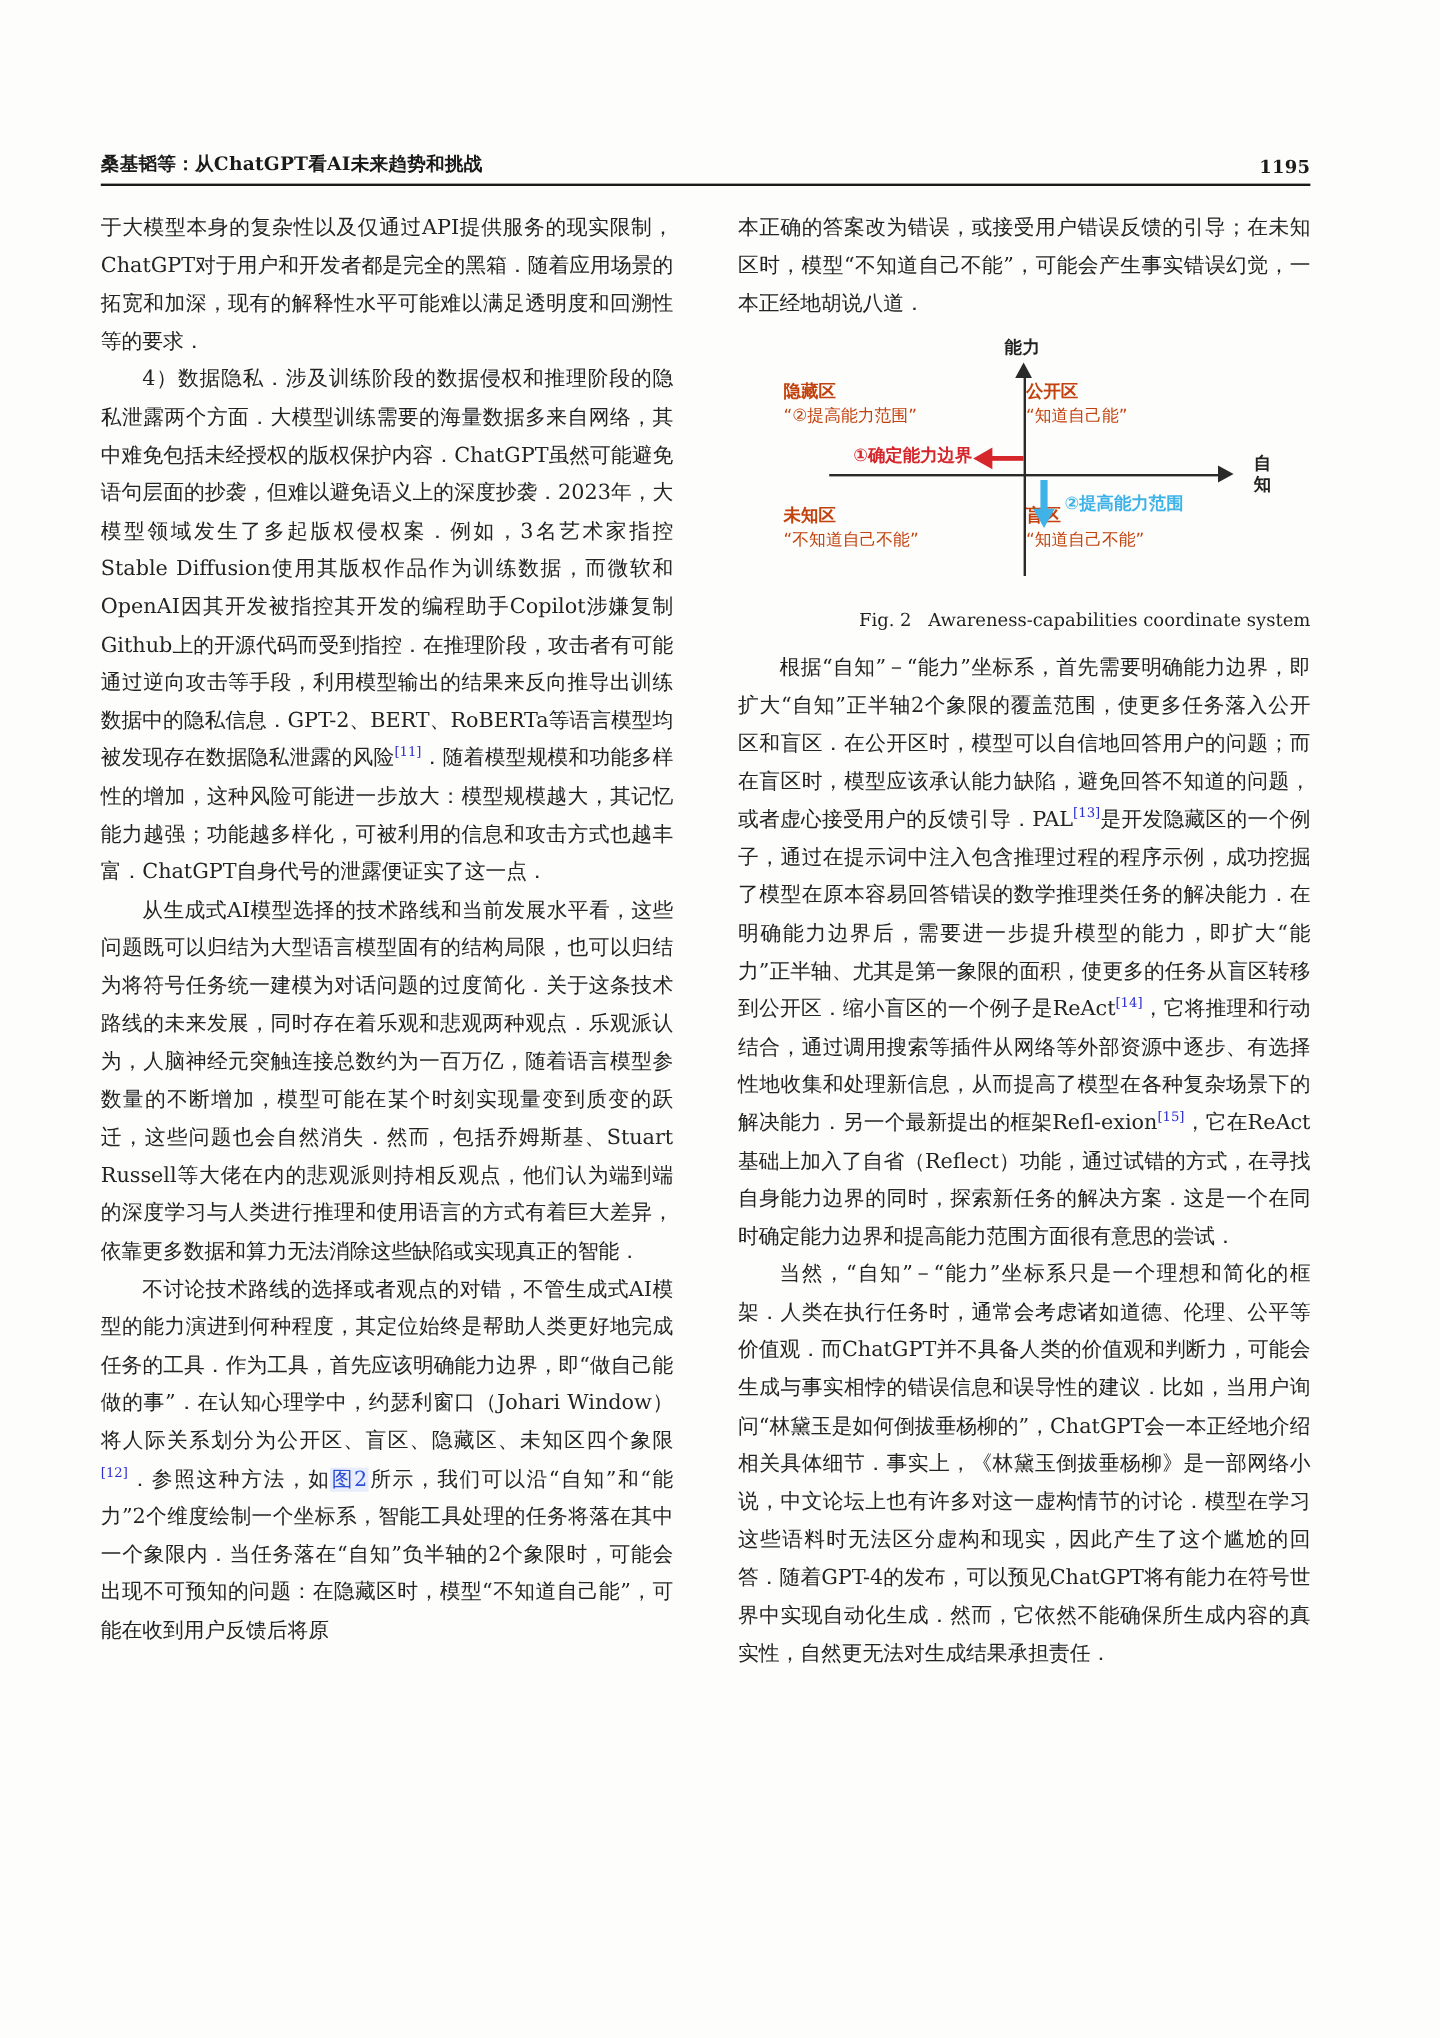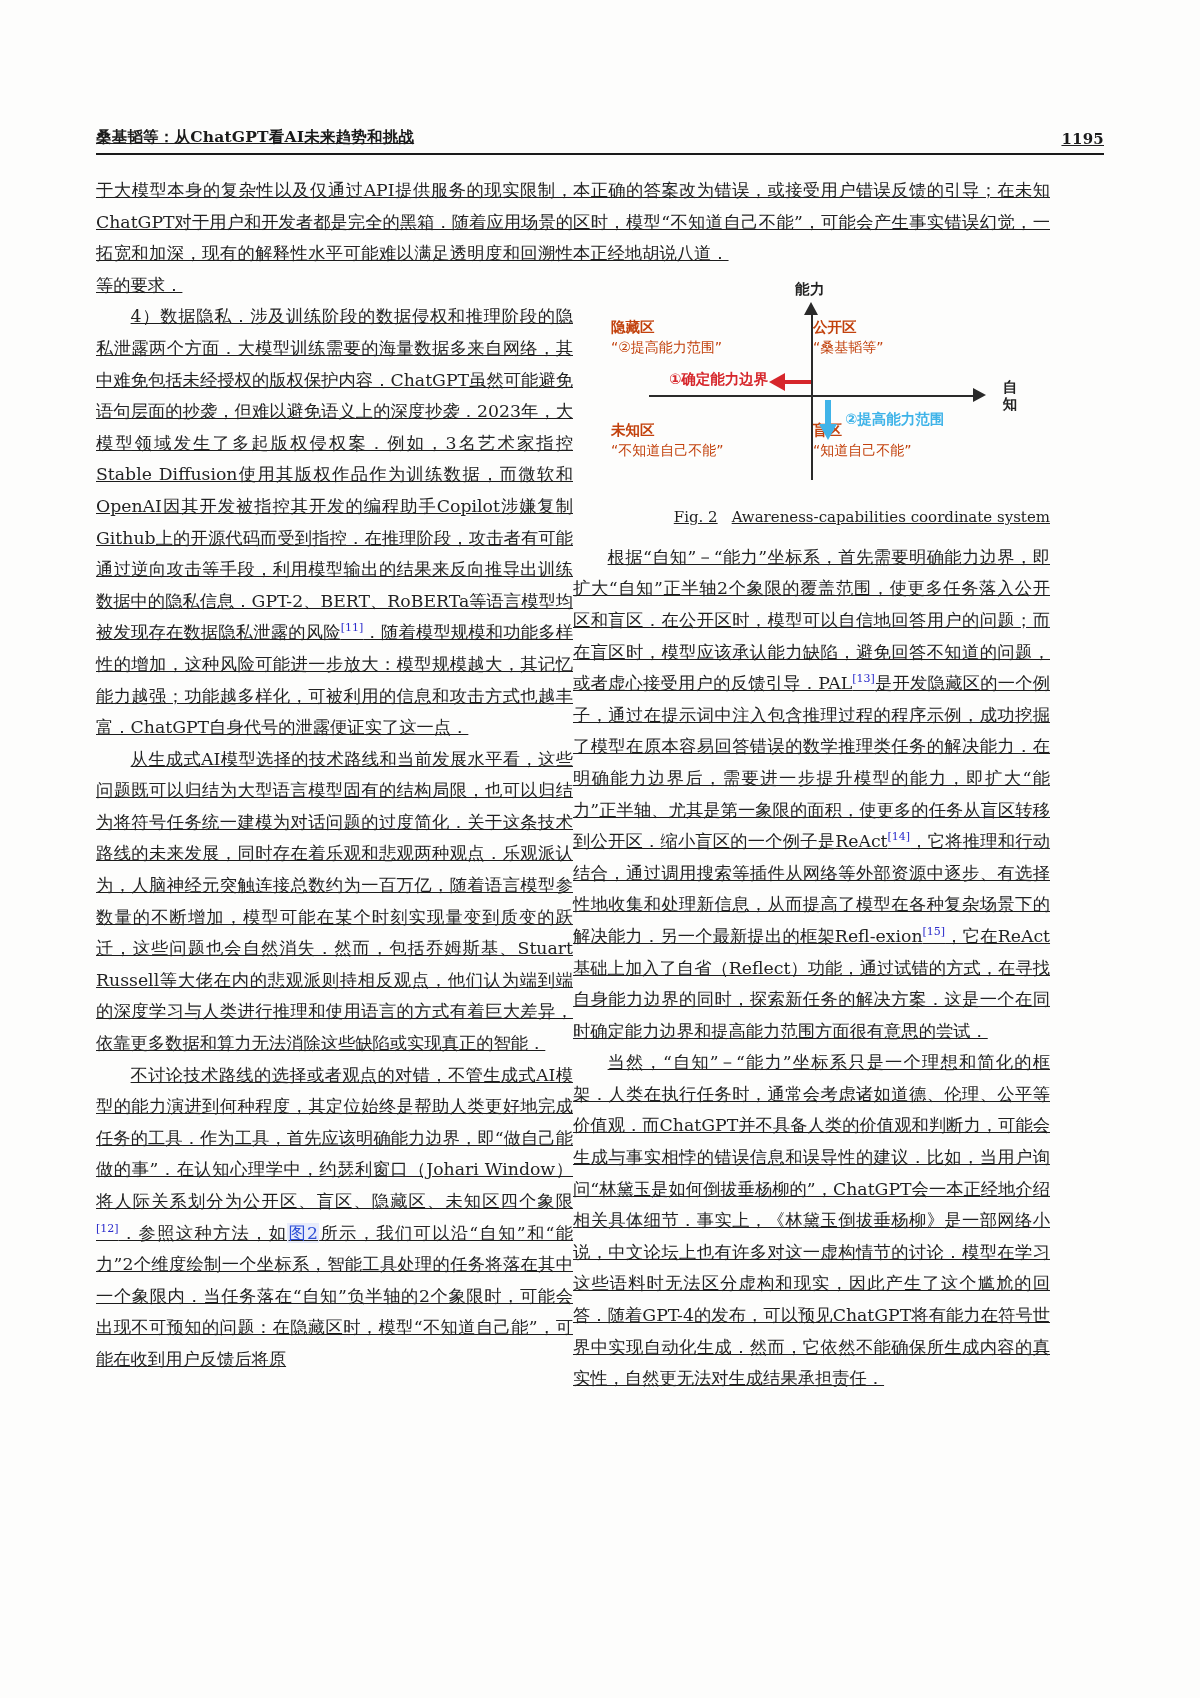--- a/index.html
+++ b/index.html
@@ -15,25 +15,24 @@
   .page {
     position: relative;
     width: 1200px;
     height: 1698px;
     margin: 0 auto;
     background: #fdfdfc;
     overflow: hidden;
   }
   .sheet {
     position: absolute;
-    left: 96px;
+    left: 84px;
     top: 118px;
     width: 1008px;
     height: 1460px;
-    text-decoration: underline;
   }
   
   .runhead {
     display: flex;
     align-items: flex-end;
     justify-content: space-between;
     height: 30px;
     font-size: 15.5px;
     font-weight: bold;
     letter-spacing: .2px;
@@ -42,20 +41,21 @@
   .runhead-title { white-space: nowrap; }
   .runhead-page { font-size: 15px; font-weight: bold; }
   .rule {
     margin-top: 5px;
     border-top: 2.2px solid #1a1a1a;
     width: 100%;
   }
   
   .columns {
     display: flex;
+    gap: 54px;
     margin-top: 20px;
   }
   .col {
     width: 477px;
     position: relative;
   }
   p.para {
     margin: 0;
     font-size: 17.3px;
     line-height: 31.6px;
@@ -285,21 +285,21 @@
             <div class="axis-label axis-label-y">能力</div>
             <div class="axis-label axis-label-x">自知</div>
 
             <div class="quad quad-hidden">
               <span class="qname">隐藏区</span>
               <span class="qquote">“②提高能力范围”</span>
             </div>
 
             <div class="quad quad-open">
               <span class="qname">公开区</span>
-              <span class="qquote">“桑基韬等”</span>
+              <span class="qquote">“知道自己能”</span>
             </div>
 
             <div class="quad quad-unknown">
               <span class="qname">未知区</span>
               <span class="qquote">“不知道自己不能”</span>
             </div>
 
             <div class="quad quad-blind">
               <span class="qname">盲区</span>
               <span class="qquote">“知道自己不能”</span>

